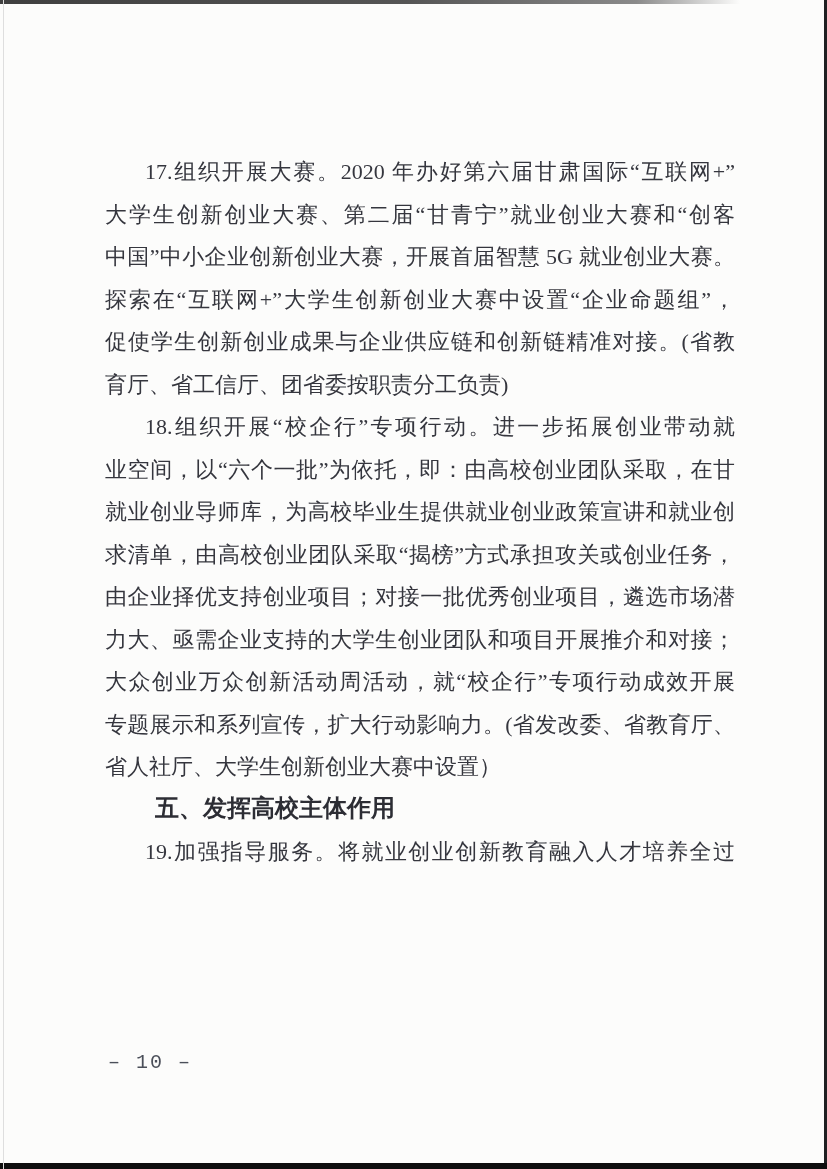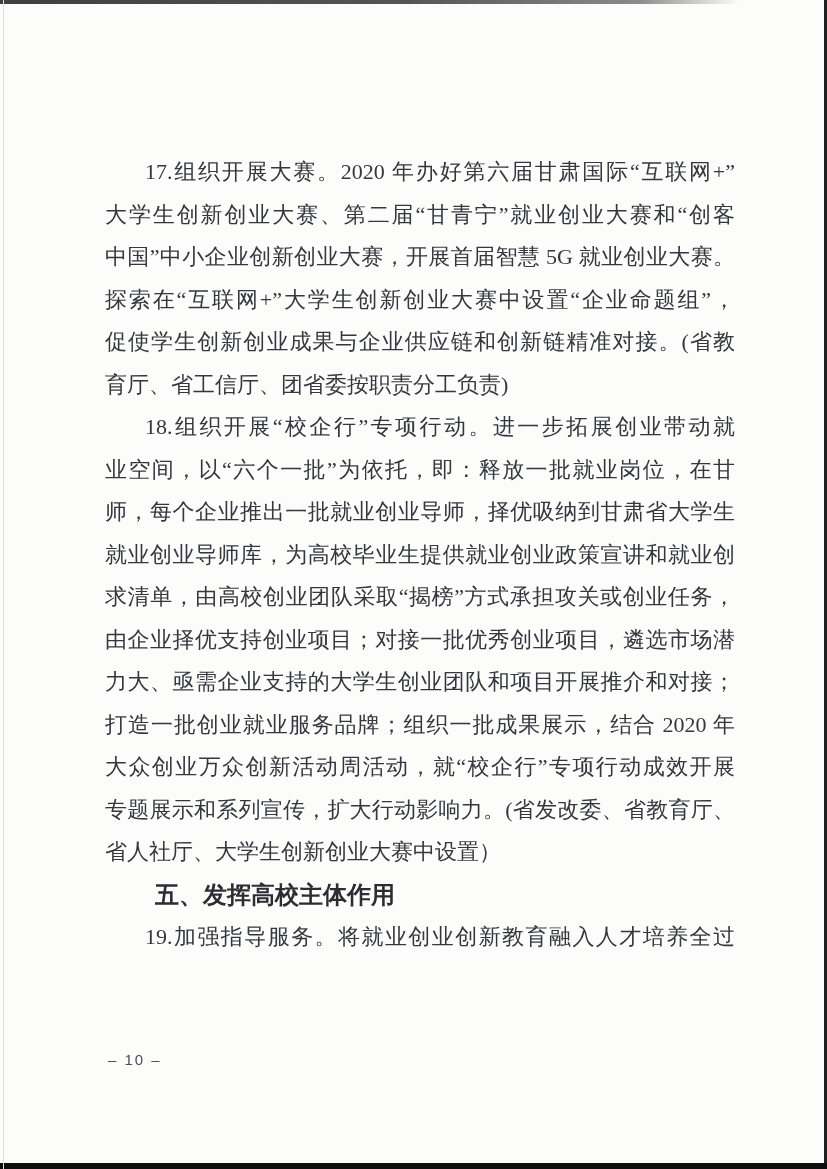--- a/index.html
+++ b/index.html
@@ -48,32 +48,32 @@
     line-height: 42.5px;
     white-space: nowrap;
   }
   .just {
     white-space: normal;
     text-align: justify;
     text-align-last: justify;
   }
   .ind { text-indent: 40px; }
   .head {
-    font-family: Liberation Serif, serif;
+    font-family: Liberation Mono, monospace;
     font-weight: bold;
     font-size: 24px;
     color: #2c2d34;
     text-indent: 50px;
   }
   .pagenum {
     position: absolute;
     left: 108px;
     top: 1051px;
-    font-family: Liberation Sans, sans-serif;
-    font-size: 15px;
+    font-family: Liberation Mono, monospace;
+    font-size: 20px;
     letter-spacing: 2px;
     color: #4b4f59;
   }
 </style>
 </head>
 <body>
 
 <div class="page">
   <div class="edge edge-top"></div>
   <div class="edge edge-right"></div>
@@ -81,27 +81,25 @@
   <div class="edge edge-left"></div>
 
   <div class="content">
     <div class="ln just ind">17.组织开展大赛。2020 年办好第六届甘肃国际“互联网+”</div>
     <div class="ln just">大学生创新创业大赛、第二届“甘青宁”就业创业大赛和“创客</div>
     <div class="ln just">中国”中小企业创新创业大赛，开展首届智慧 5G 就业创业大赛。</div>
     <div class="ln just">探索在“互联网+”大学生创新创业大赛中设置“企业命题组”，</div>
     <div class="ln just">促使学生创新创业成果与企业供应链和创新链精准对接。(省教</div>
     <div class="ln">育厅、省工信厅、团省委按职责分工负责)</div>
     <div class="ln just ind">18.组织开展“校企行”专项行动。进一步拓展创业带动就</div>
-    <div class="ln just">业空间，以“六个一批”为依托，即：释放一批就业岗位，在甘</div>
-    <div class="ln just">师，每个企业推出一批就业创业导师，择优吸纳到甘肃省大学生</div>
+    <div class="ln just">业空间，以“六个一批”为依托，即：由高校创业团队采取，在甘</div>
     <div class="ln just">就业创业导师库，为高校毕业生提供就业创业政策宣讲和就业创</div>
     <div class="ln just">求清单，由高校创业团队采取“揭榜”方式承担攻关或创业任务，</div>
     <div class="ln just">由企业择优支持创业项目；对接一批优秀创业项目，遴选市场潜</div>
     <div class="ln just">力大、亟需企业支持的大学生创业团队和项目开展推介和对接；</div>
-    <div class="ln just">打造一批创业就业服务品牌；组织一批成果展示，结合 2020 年</div>
     <div class="ln just">大众创业万众创新活动周活动，就“校企行”专项行动成效开展</div>
     <div class="ln just">专题展示和系列宣传，扩大行动影响力。(省发改委、省教育厅、</div>
     <div class="ln">省人社厅、大学生创新创业大赛中设置）</div>
     <div class="ln head">五、发挥高校主体作用</div>
     <div class="ln just ind">19.加强指导服务。将就业创业创新教育融入人才培养全过</div>
   </div>
 
   <div class="pagenum">– 10 –</div>
 </div>
 

